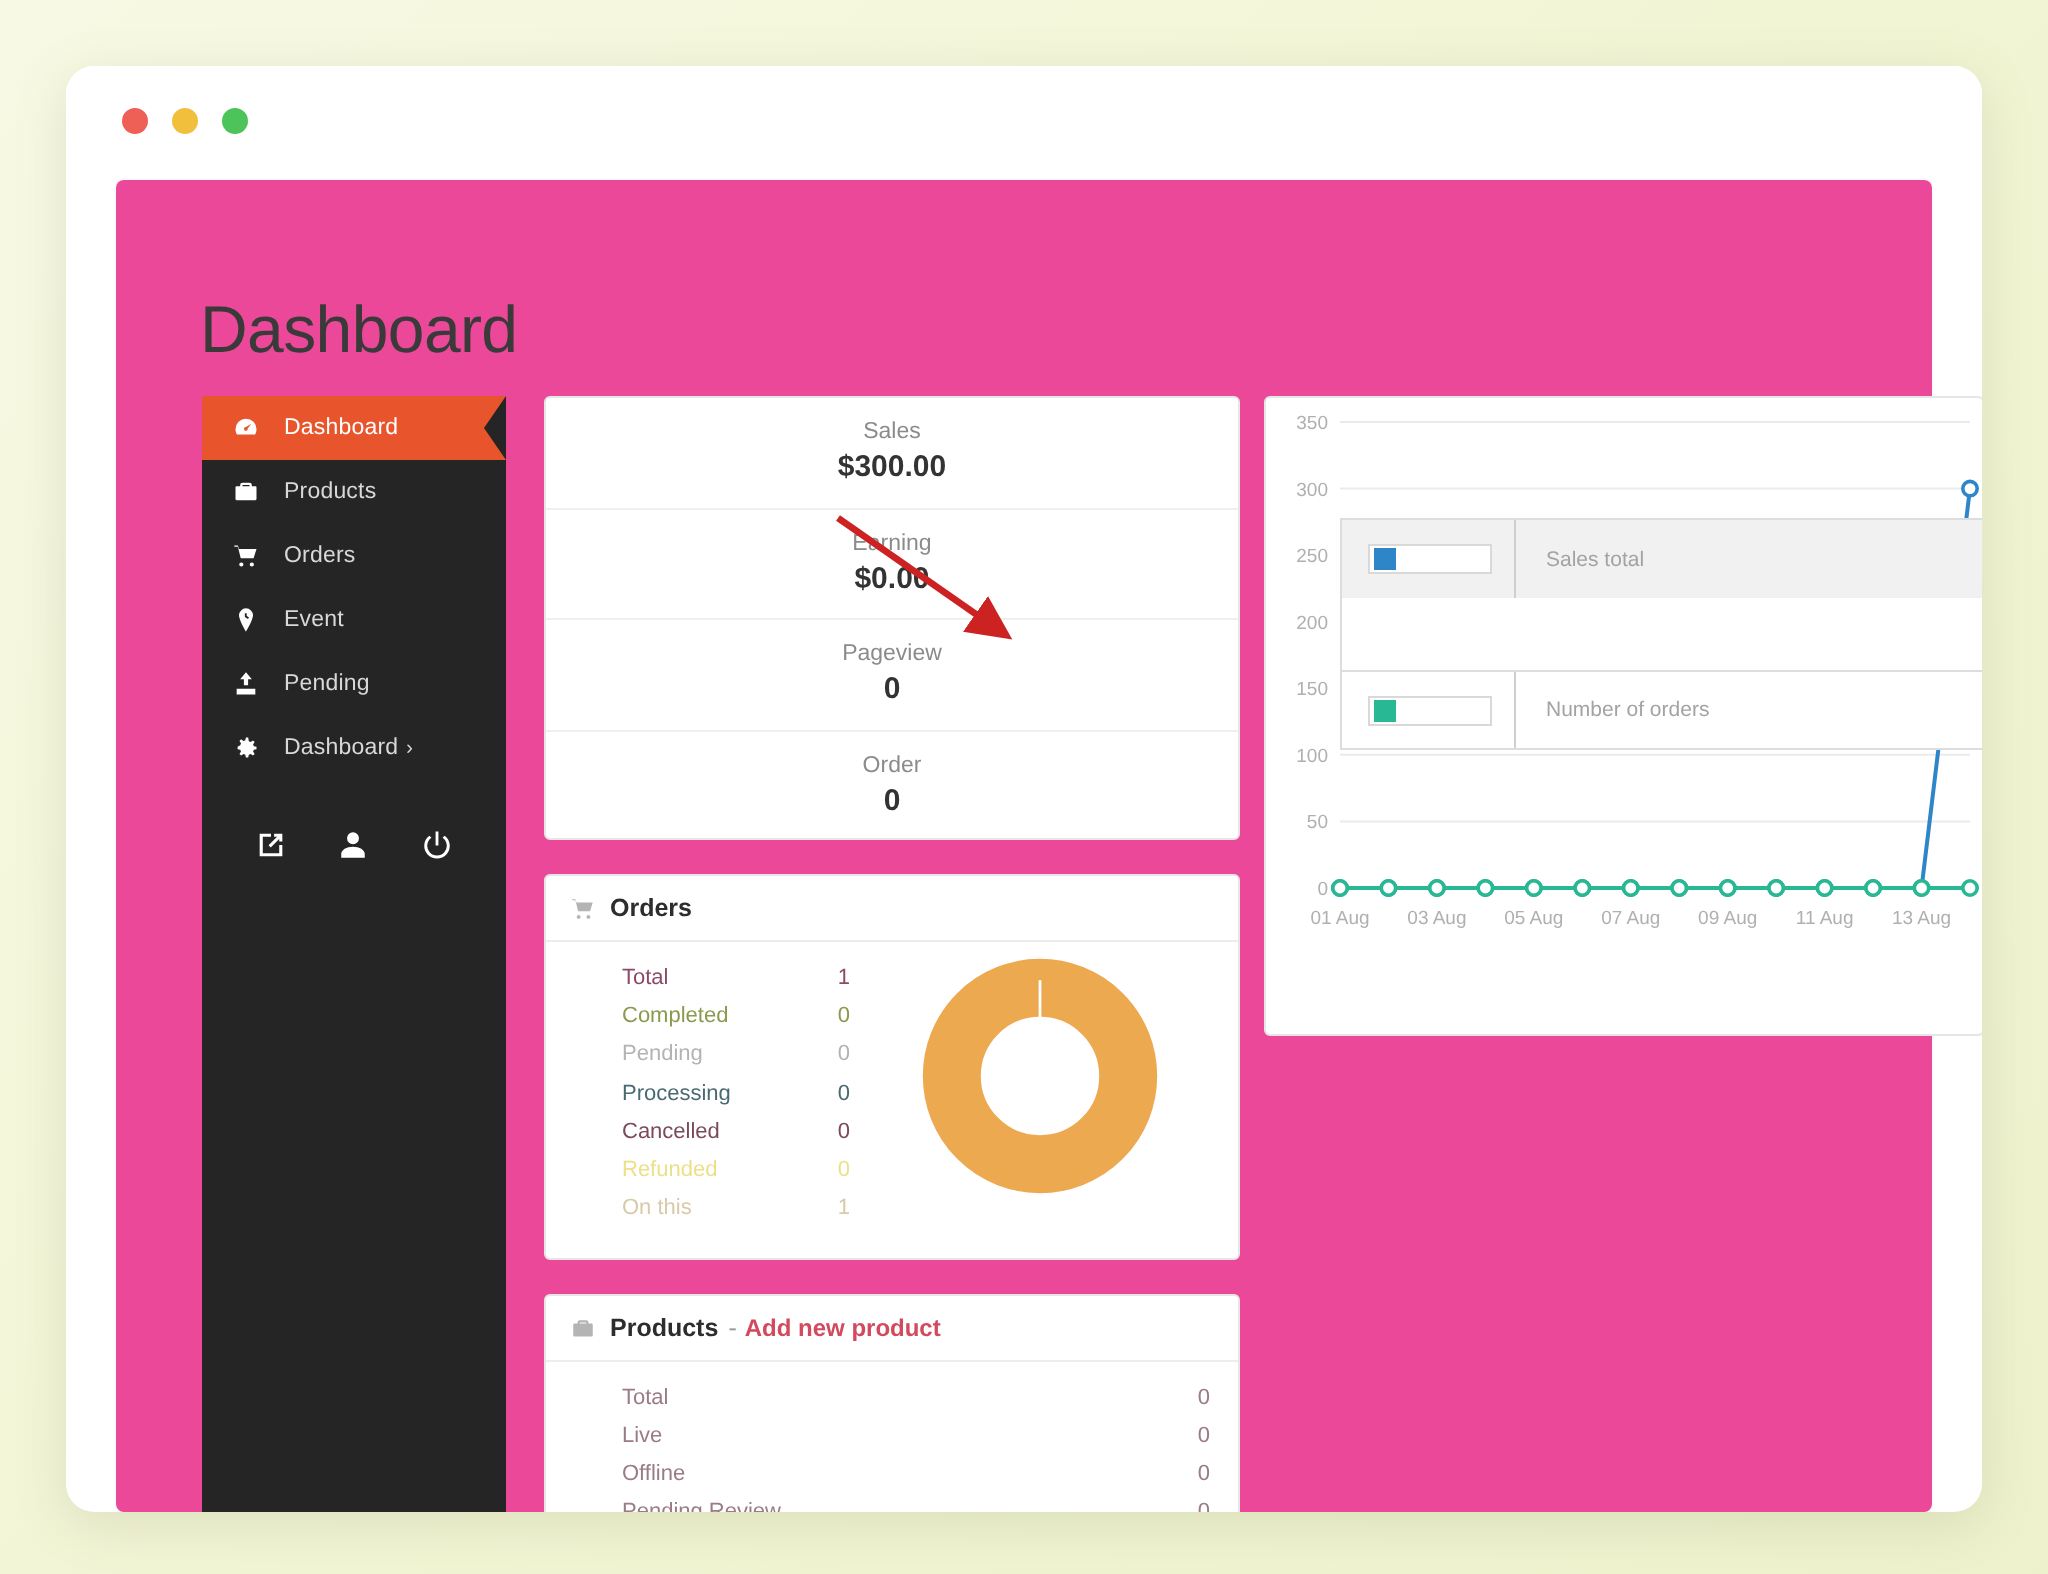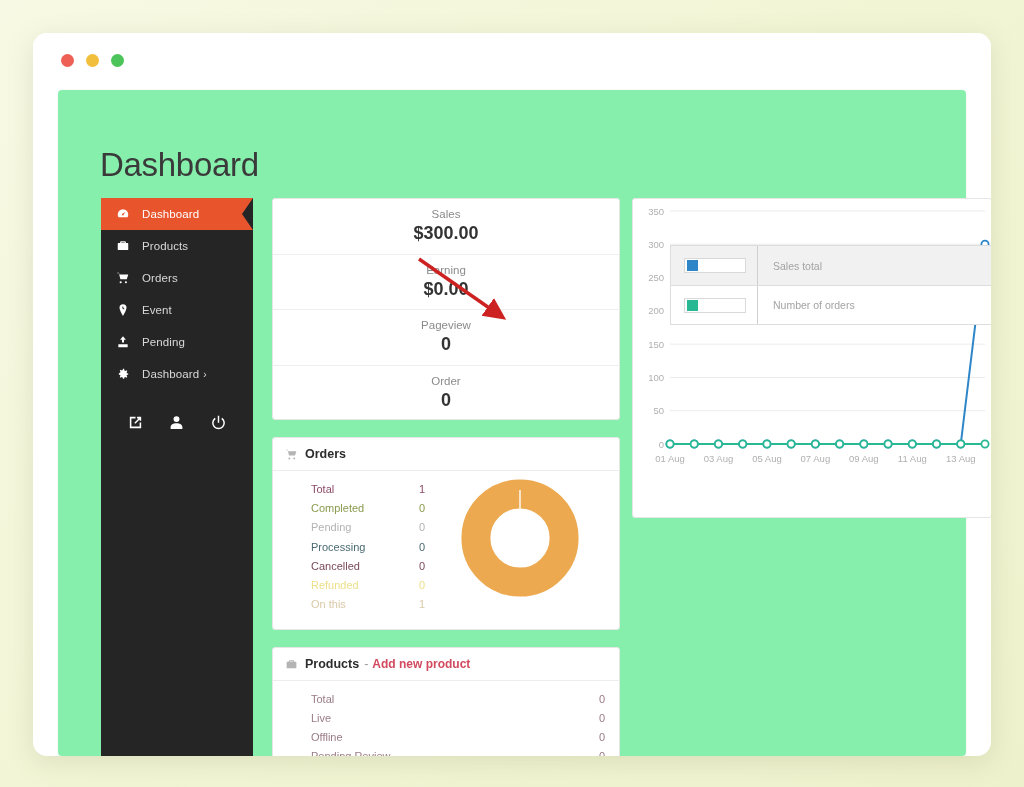--- a/index.html
+++ b/index.html
@@ -33,21 +33,21 @@
   .dot { width: 13px; height: 13px; border-radius: 50%; }
   .dot.red { background: #ee6055; }
   .dot.yellow { background: #f5c council; }
   .dot.yellow { background: #f2bf3c; }
   .dot.green { background: #4dc45a; }
 
   .content {
     position: absolute;
     left: 25px; top: 57px;
     width: 908px; height: 666px;
-    background: #86efac;
+    background: #ec4899;
     border-radius: 4px;
     box-shadow: 0 0 0 1px rgba(0,0,0,0.02);
   }
 
   
   .page-title {
     position: absolute; left: 42px; top: 56px;
     font-size: 33px;
     color: #3a3a3a;
     font-weight: 400;
@@ -131,21 +131,21 @@
   #stats { left: 0; top: 0; width: 348px; height: 222px; }
   .stat-row {
     height: 55.5px;
     display: flex; flex-direction: column;
     align-items: center; justify-content: center;
     border-bottom: 1px solid #efefef;
     text-align: center;
   }
   .stat-row:last-child { border-bottom: none; }
   .stat-label { font-size: 11.5px; color: #8b8b8b; margin-bottom: 3px; }
-  .stat-value { font-size: 18px; color: #333333; font-weight: bold; }
+  .stat-value { font-size: 15px; color: #333333; font-weight: bold; }
 
   
   #orders { left: 0; top: 239px; width: 348px; height: 193px; }
   .orders-body { display: flex; height: 158px; }
   .orders-list { width: 180px; padding: 9px 0 0 38px; }
   .olist-row {
     display: flex; justify-content: space-between;
     font-size: 11px; line-height: 19.2px;
     padding-right: 28px;
   }
@@ -170,30 +170,30 @@
 
   
   #chartpanel { left: 360px; top: 0; width: 360px; height: 159px; }
   #chartpanel { height: 320px; }
   .chart-area { position: relative; height: 285px; }
   .chart-svg { position: absolute; left: 0; top: 0; }
 
   
   .legend-table {
     position: absolute;
-    left: 37px; top: 46px;
+    left: 37px; top: 60px;
     width: 323px;
     border: 1px solid #dddddd;
     border-right: none;
     background: #ffffff;
     font-size: 10.5px;
   }
   .legend-row { display: flex; height: 39px; align-items: center; }
   .legend-row.hi { background: #f1f1f1; }
-  .legend-row + .legend-row { border-top: 1px solid #dddddd; }
+  .legend-row + .legend-row { border-top: 1px solid #dddddd; margin-top: 36px; }
   .legend-cell-swatch {
     width: 87px; height: 100%;
     display: flex; align-items: center;
     padding-left: 13px;
     border-right: 1px solid #cfcfcf;
   }
   .swatch-box {
     width: 62px; height: 15px;
     border: 1px solid #d9d9d9;
     background: #fff;

